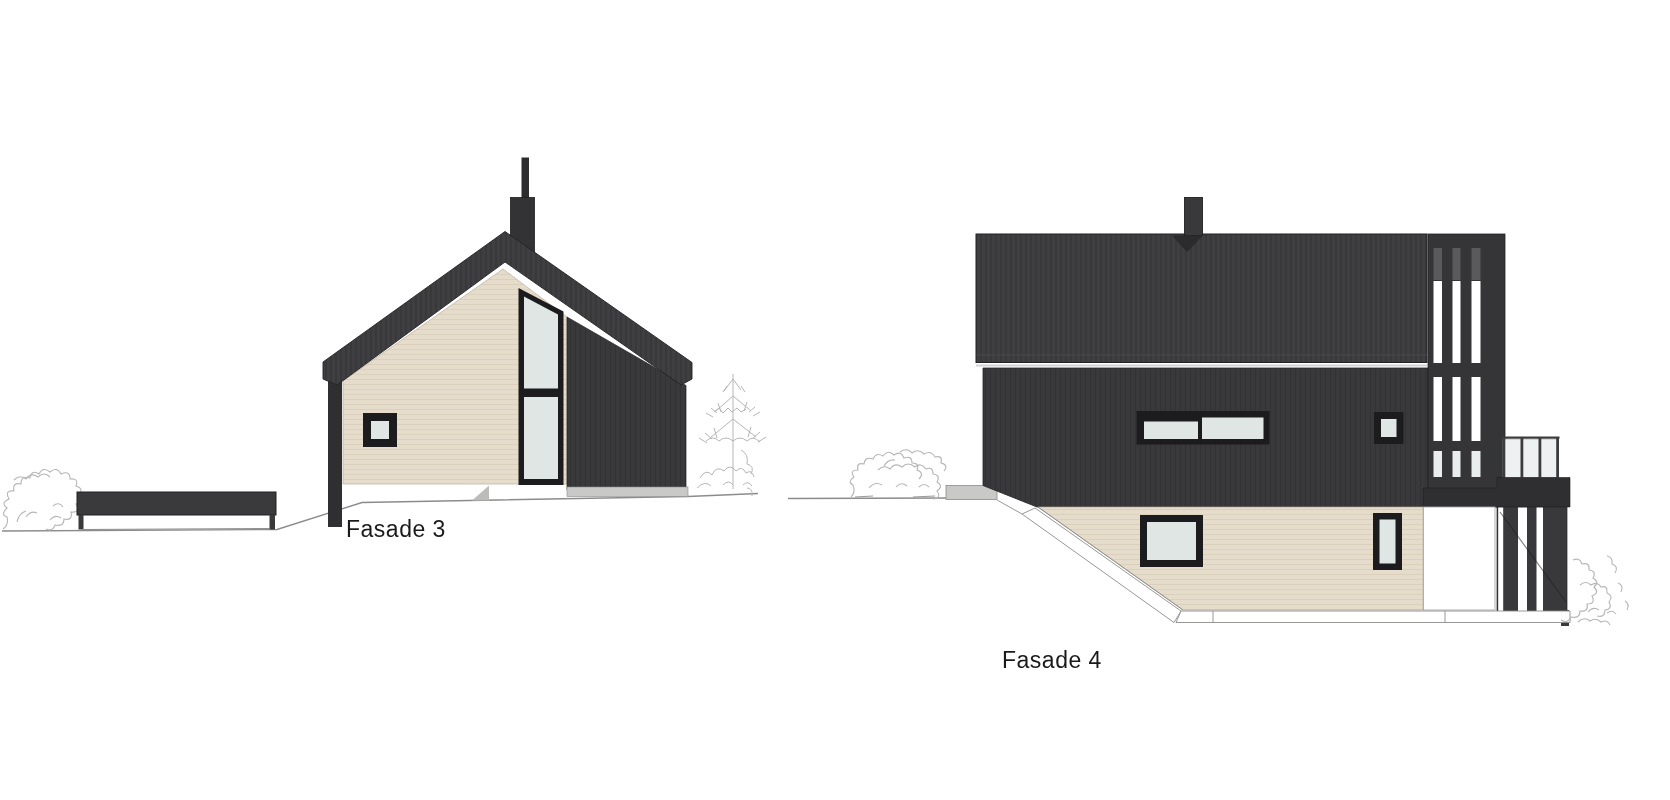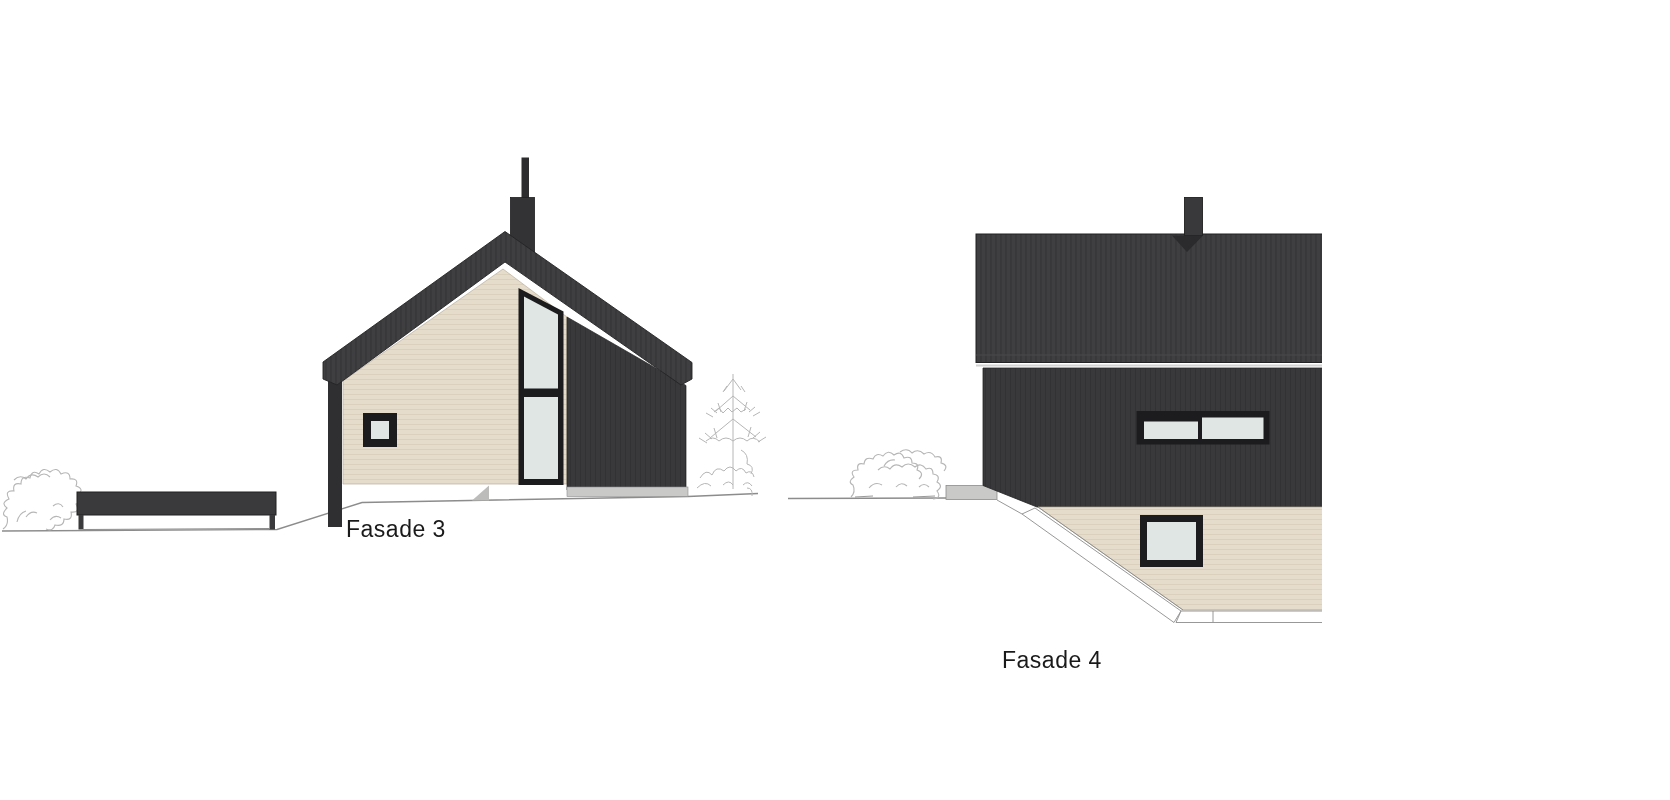--- a/index.html
+++ b/index.html
@@ -1,16 +1,16 @@
 <!DOCTYPE html>
 <html><head>
 <meta charset="utf-8">
 <style>
   html,body{margin:0;padding:0;background:#ffffff;}
-  #canvas{position:relative;width:1322px;height:800px;background:#ffffff;overflow:hidden;
+  #canvas{position:relative;width:1670px;height:800px;background:#ffffff;overflow:hidden;
           font-family:"Liberation Sans", sans-serif;}
   svg text{font-family:"Liberation Sans", sans-serif;fill:#1a1a1a;}
   .label{font-size:23px;letter-spacing:0.5px;}
 </style>
 </head>
 <body>
 
 <div id="canvas">
 <svg width="1670" height="800" viewBox="0 0 1670 800">
   <defs>

